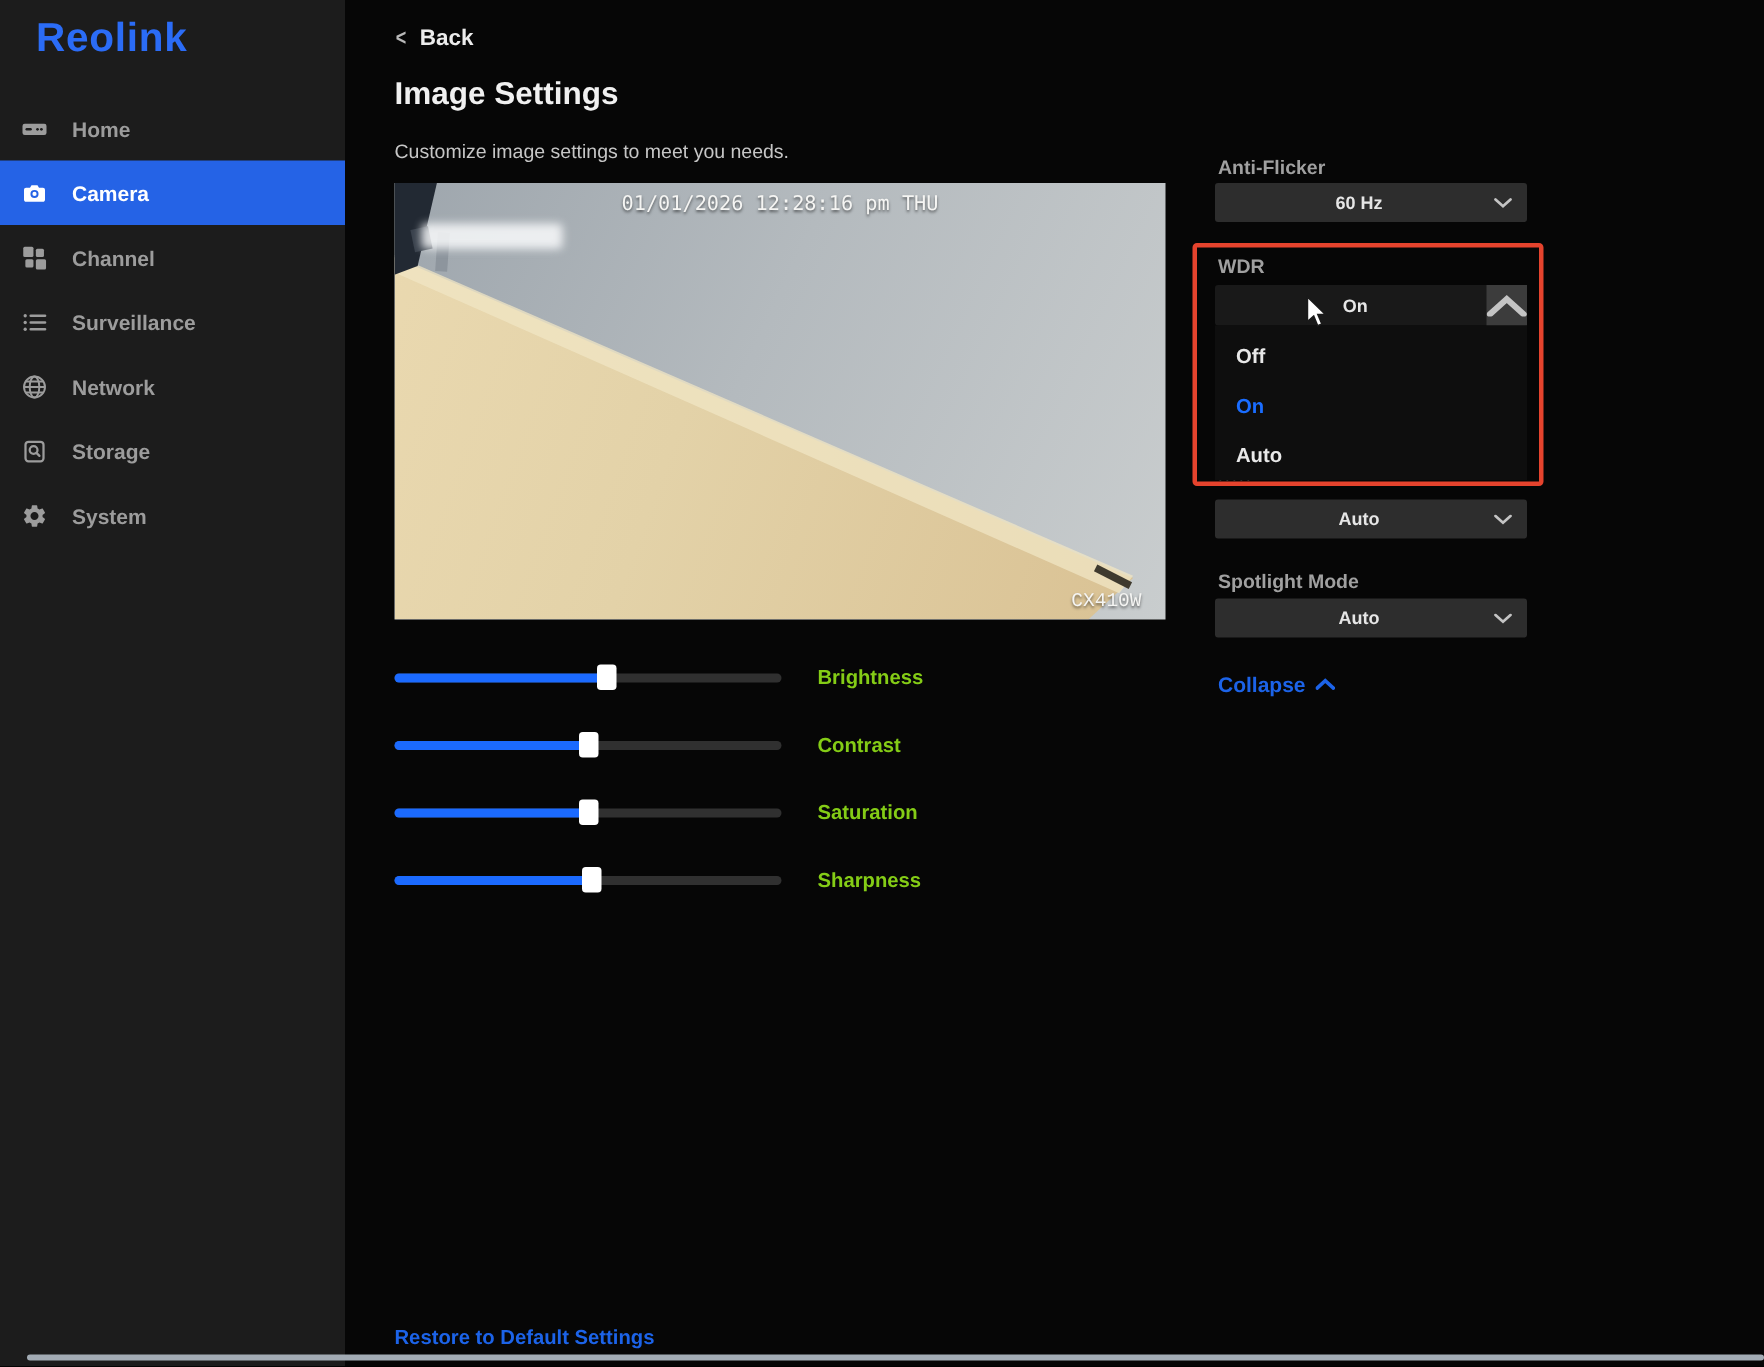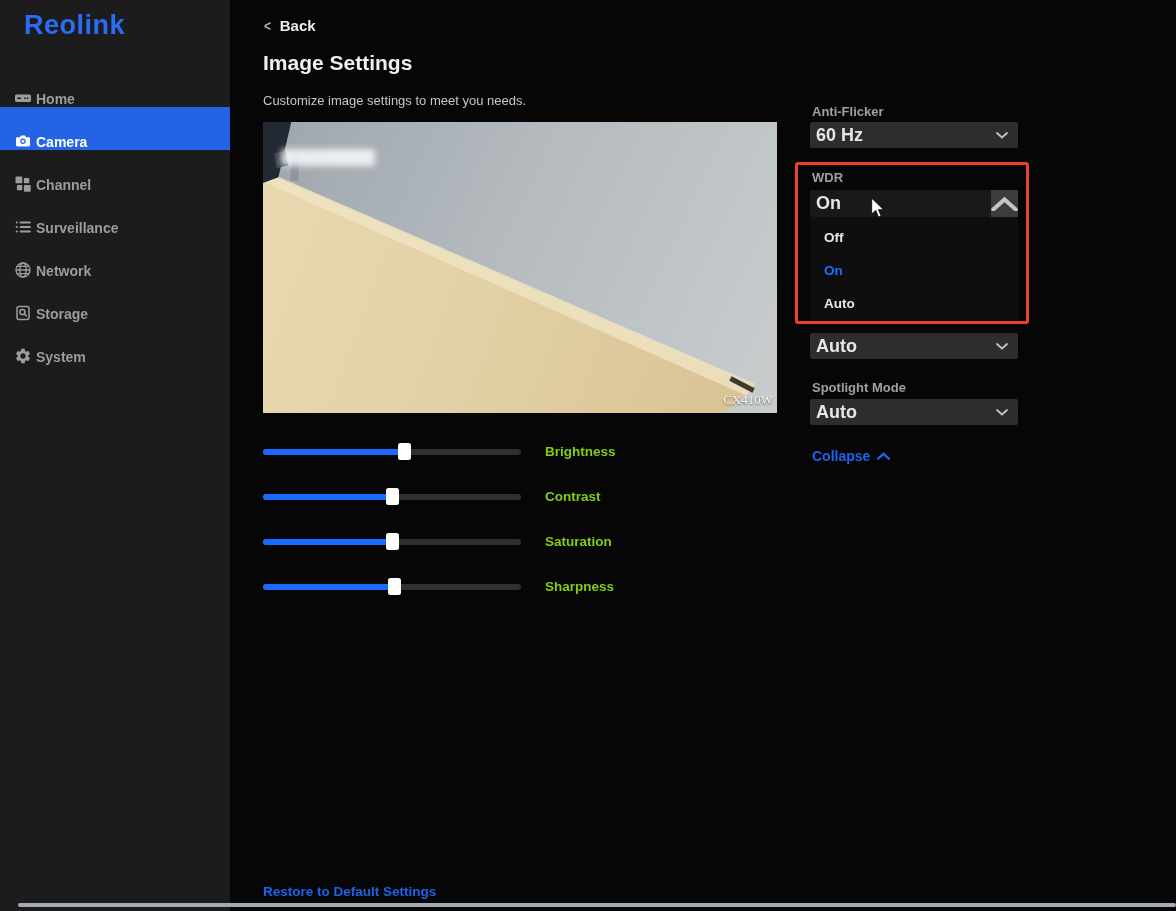--- a/index.html
+++ b/index.html
@@ -5,21 +5,21 @@
   html,body{margin:0;padding:0;background:#000;}
   .screen{
     position:relative;width:1176px;height:911px;overflow:hidden;
     background:#060606;font-family:"Liberation Sans",sans-serif;
     -webkit-font-smoothing:antialiased;
   }
   
   .sidebar{position:absolute;left:0;top:0;width:230px;height:911px;background:#1c1c1c;}
   .logo{position:absolute;left:24px;top:10px;font-size:27px;font-weight:bold;color:#2b6cf6;letter-spacing:.5px;}
   .nav{position:absolute;left:0;top:64px;width:230px;}
-  .nav-item{height:43px;display:flex;align-items:flex-end;padding-left:14px;gap:4px;
+  .nav-item{height:43px;display:flex;align-items:center;padding-left:14px;gap:16px;
     color:#9c9c9c;font-size:14px;font-weight:bold;cursor:default;}
   .nav-item.active{background:#2563e6;color:#ffffff;}
   .nav-item .ico{width:18px;height:18px;display:inline-flex;}
   .nav-item .ico svg{width:18px;height:18px;}
   .power-item{position:absolute;left:0;top:832px;width:230px;}
   
   .back{position:absolute;left:263px;top:17px;display:flex;align-items:center;gap:8px;
     font-size:15px;font-weight:bold;color:#ececec;cursor:pointer;}
   .back .chev{color:#b9b9b9;font-weight:bold;transform:scaleX(.8);}
   .page-title{position:absolute;left:263px;top:51px;font-size:21px;font-weight:bold;color:#f0f0f0;}
@@ -35,35 +35,35 @@
     background:#f0e5c4;opacity:.75;}
   .corner-dark{position:absolute;inset:0;
     clip-path:polygon(0 0,5.5% 0,3% 19%,0 21%);background:#222933;}
   .corner-chunk{position:absolute;left:12px;top:30px;width:12px;height:15px;background:#39414c;transform:rotate(-12deg);}
   .corner-post{position:absolute;left:28px;top:33px;width:8px;height:26px;background:#8d959d;transform:rotate(4deg);}
   .blur-patch{position:absolute;left:18px;top:27px;width:94px;height:17px;border-radius:3px;
     background:rgba(248,249,250,.85);filter:blur(3px);}
   .beam-tip{position:absolute;right:22px;bottom:26px;width:26px;height:5px;background:#3f3a2e;transform:rotate(27deg);}
   .osd-time{position:absolute;top:6px;left:0;width:100%;text-align:center;
     font-family:"DejaVu Sans Mono",monospace;font-size:13.5px;color:#f5f5f3;text-shadow:0 1px 2px rgba(0,0,0,.55);}
-  .osd-model{position:absolute;right:4px;bottom:5px;
-    font-family:Liberation Serif, serif;font-size:13px;color:#f5f5f3;text-shadow:0 1px 2px rgba(0,0,0,.55);margin-top:26px;}
+  .osd-model{position:absolute;right:16px;bottom:5px;
+    font-family:Liberation Mono, monospace;font-size:13px;color:#f5f5f3;text-shadow:0 1px 2px rgba(0,0,0,.55);margin-top:26px;}
   
   .sliders{position:absolute;left:263px;top:429px;}
   .slider-row{height:45px;display:flex;align-items:center;}
   .slider-track{position:relative;width:258px;height:17px;cursor:pointer;}
   .slider-track .rail{position:absolute;left:0;top:5.5px;width:100%;height:6px;background:#303030;border-radius:3px;}
   .slider-track .fill{position:absolute;left:0;top:5.5px;height:6px;background:#1b6aff;border-radius:3px;}
   .slider-track .thumb{position:absolute;top:0;width:13px;height:17px;background:#ffffff;border-radius:2.5px;}
   .slider-label{margin-left:24px;font-size:13.5px;font-weight:bold;color:#84cc16;}
   
   .ctl-label{position:absolute;font-size:13px;font-weight:bold;color:#a0a0a0;}
   .select{position:absolute;left:810px;width:208px;height:26px;background:#2d2d2d;border-radius:2px;
     display:flex;align-items:center;cursor:pointer;}
-  .select .val{padding-left:6px;font-size:18px;font-weight:bold;color:#e6e6e6;flex:1;}
+  .select .val{padding-left:6px;font-size:12px;font-weight:bold;color:#e6e6e6;flex:1;text-align:center;}
   .select .chev{width:12px;height:7px;margin-right:10px;display:inline-flex;}
   .select.wdr{background:#191919;height:27px;}
   .select.wdr .arrow-cell{width:27px;height:27px;background:#3c3c3c;display:flex;align-items:center;justify-content:center;margin-right:0;}
   .dropdown{position:absolute;left:810px;top:217px;width:208px;height:103px;background:#0e0e0e;
     display:flex;flex-direction:column;padding-top:2px;box-sizing:border-box;z-index:2;justify-content:flex-end;}
   .dropdown .option{height:33px;display:flex;align-items:center;padding-left:14px;
     font-size:13.5px;font-weight:bold;color:#e8e8e8;cursor:pointer;}
   .dropdown .option.selected{color:#1a6dff;}
   .obscured{position:absolute;left:812px;top:314px;font-size:9px;letter-spacing:1.5px;color:#8f8f8f;z-index:1;}
   .hl-box{position:absolute;left:795px;top:162px;width:234px;height:162px;border:3px solid #e5432d;
@@ -169,20 +169,21 @@
   <div class="page-sub">Customize image settings to meet you needs.</div>
 
   <div class="preview">
     <div class="roof"></div>
     <div class="roof-hl"></div>
     <div class="corner-dark"></div>
     <div class="corner-chunk"></div>
     <div class="corner-post"></div>
     <div class="blur-patch"></div>
     <div class="beam-tip"></div>
+    <div class="osd-time">01/01/2026 12:28:16 pm THU</div>
     <div class="osd-model">CX410W</div>
   </div>
 
   <div class="sliders" id="slider-list">
       <div class="slider-row">
         <div class="slider-track">
           <div class="rail"></div>
           <div class="fill" style="width: 55%;"></div>
           <div class="thumb" style="left: calc(55% - 6.5px);"></div>
         </div>

